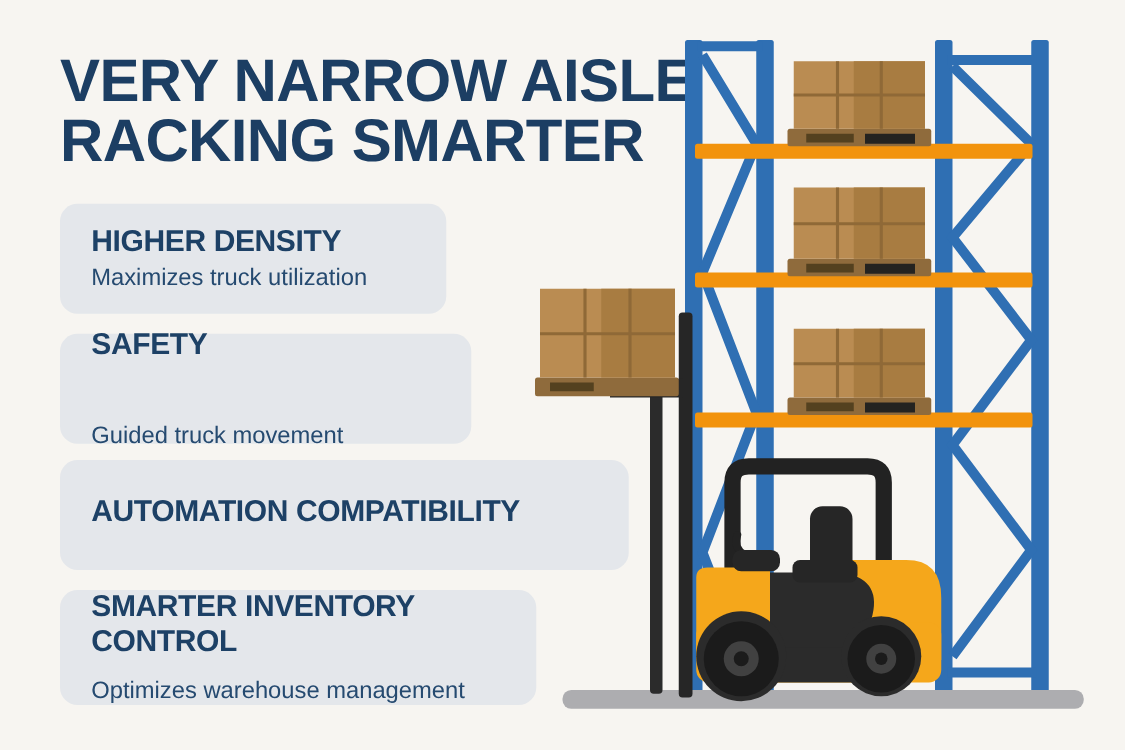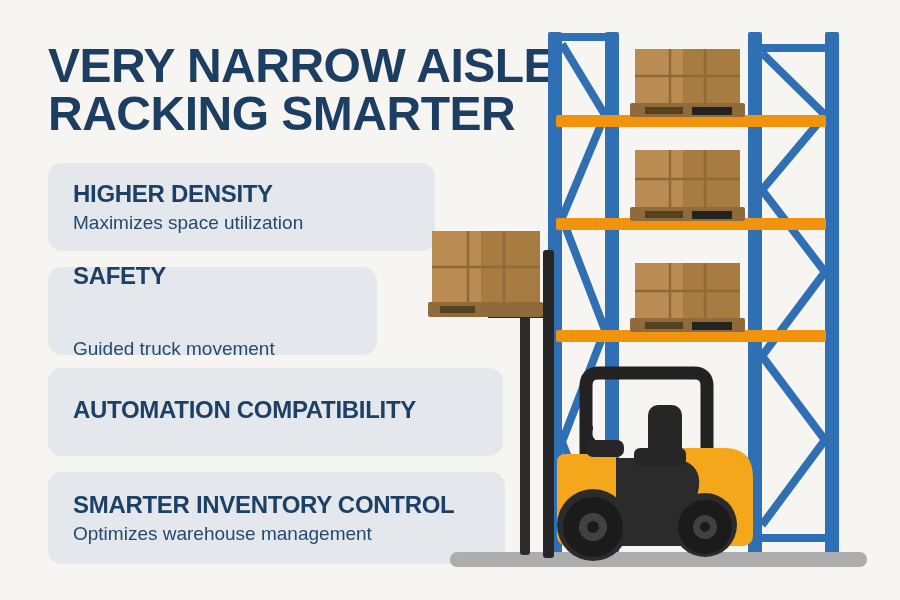--- a/index.html
+++ b/index.html
@@ -26,24 +26,24 @@
   .card h2{
     margin:0 0 4px 0;
     font-size:24px;font-weight:800;letter-spacing:-0.3px;
     color:var(--heading-navy,#1D4166);
   }
   .card p{
     margin:0;
     font-size:19px;font-weight:400;
     color:var(--body-navy,#254A70);
   }
-  #card-1{top:163px;width:387px;height:88px;}
+  #card-1{top:163px;width:309px;height:88px;}
   #card-2{top:267px;width:329px;height:88px;gap:44px;}
   #card-3{top:368px;width:455px;height:88px;}
-  #card-4{top:472px;width:457px;height:92px;}
+  #card-4{top:472px;width:381px;height:92px;justify-content:space-between;}
   #illustration{position:absolute;left:420px;top:0;width:480px;height:600px;}
   .rack-fill{fill:var(--rack-blue,#2F6FB3);}
   .rack-line{stroke:var(--rack-blue,#2F6FB3);stroke-width:8;fill:none;}
   .beam{fill:var(--beam-orange,#F2930D);}
   .box-base{fill:var(--box-tan,#BA8C52);}
   .box-shade{fill:var(--box-shade,#A87C41);}
   .box-grid{stroke:var(--box-seam,#8F6937);stroke-width:2.5;}
   .pallet{fill:var(--pallet-brown,#8F6B3C);}
   .slot-a{fill:var(--pallet-slot,#54411F);}
   .slot-b{fill:#242320;}
@@ -57,21 +57,21 @@
 
 <div id="canvas">
 
   <div class="title">
     <div>VERY NARROW AISLE</div>
     <div>RACKING SMARTER</div>
   </div>
 
   <div class="card" id="card-1">
     <h2>HIGHER DENSITY</h2>
-    <p>Maximizes space utilization</p>
+    <p>Maximizes truck utilization</p>
   </div>
 
   <div class="card" id="card-2">
     <h2>SAFETY</h2>
     <p>Guided truck movement</p>
   </div>
 
   <div class="card" id="card-3">
     <h2>AUTOMATION COMPATIBILITY</h2>
   </div>

